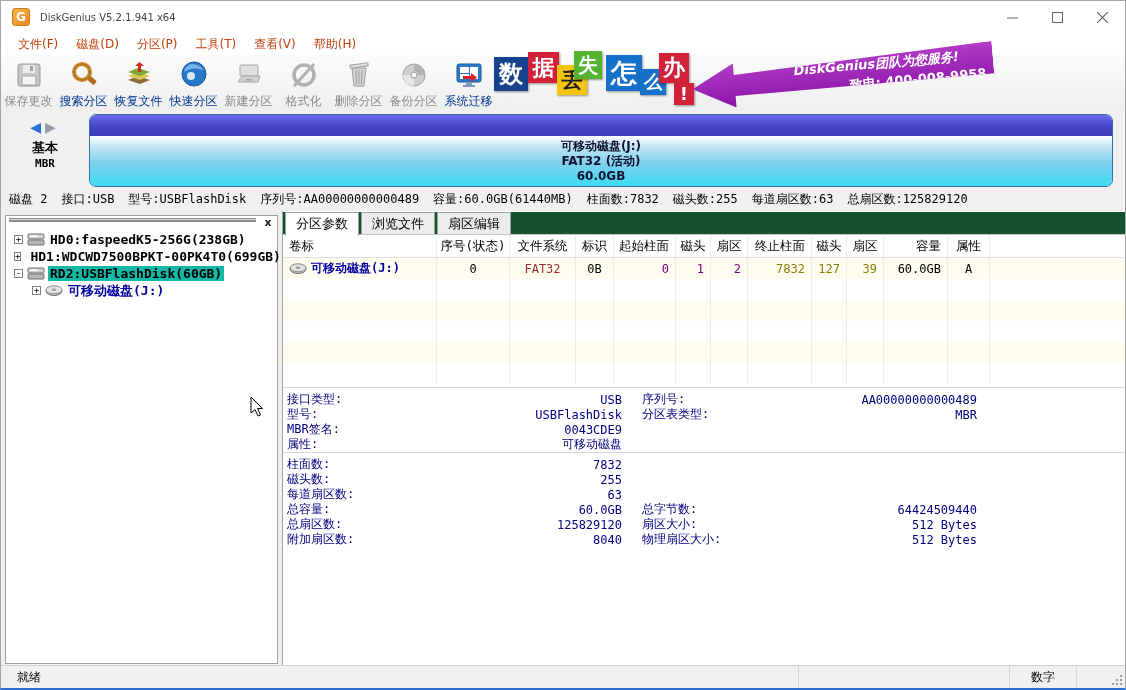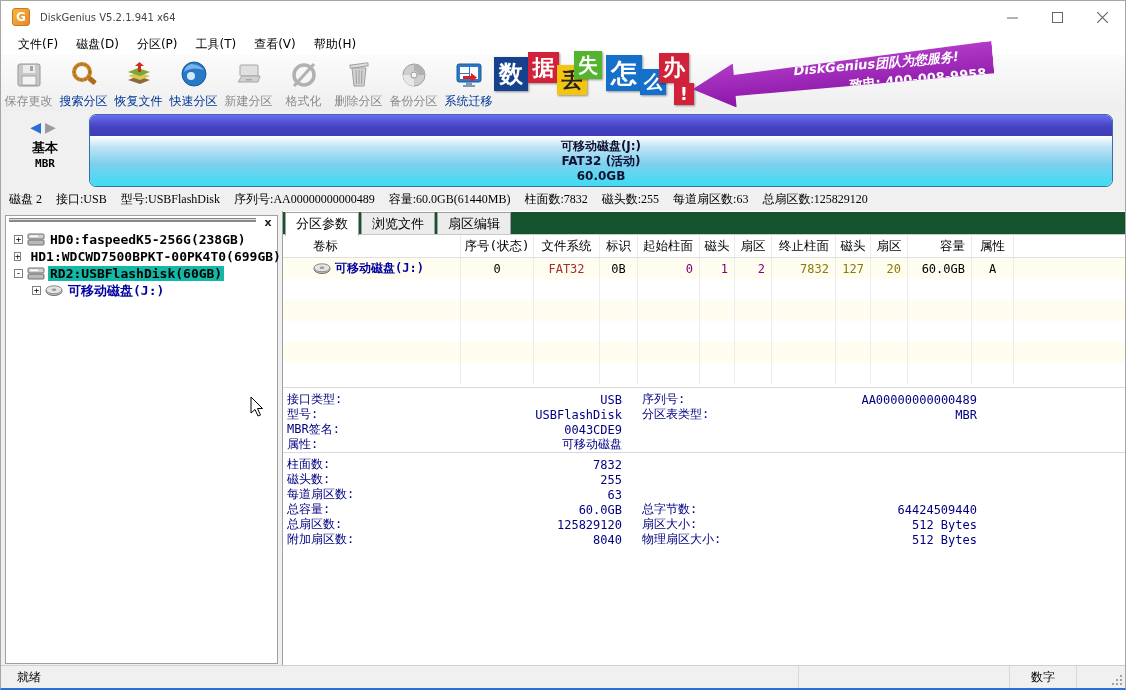--- a/index.html
+++ b/index.html
@@ -10,21 +10,21 @@
   .titlebar{position:absolute;left:0;top:0;right:0;height:32px;background:#ffffff;display:flex;align-items:center;}
   .app-logo{width:18px;height:18px;margin:0 10px 0 11px;border-radius:3px;
             background:linear-gradient(135deg,#f6b73c,#e8872a);display:flex;align-items:center;justify-content:center;
             color:#fff;font-weight:bold;font-size:12px;line-height:1;border:1px solid #c87a1e;box-sizing:border-box;}
   .title-text{color:#444;font-size:10px;}
   .win-btns{margin-left:auto;display:flex;height:32px;}
   .win-btn{width:45px;height:32px;display:flex;align-items:center;justify-content:center;color:#666;font-size:13px;}
   .win-btn svg{display:block;}
   
   .menubar{position:absolute;left:0;top:32px;right:0;height:22px;background:#fff;display:flex;align-items:center;padding-left:8px;}
-  .menu-item{padding:2px 9px;color:#000000;}
+  .menu-item{padding:2px 9px;color:#c2410c;}
   
   .toolbar{position:absolute;left:0;top:54px;right:0;height:56px;background:linear-gradient(#fbfbfb,#eeeeee);
            border-bottom:1px solid #d5d5d5;display:flex;}
   .tool-btn{width:55px;display:flex;flex-direction:column;align-items:center;justify-content:flex-start;padding-top:4px;}
   .tool-ico{width:32px;height:32px;display:flex;align-items:center;justify-content:center;}
   .tool-lbl{font-size:12px;margin-top:2px;white-space:nowrap;}
   .tool-btn.on .tool-lbl{color:#003595;}
   .tool-btn.off .tool-lbl{color:#8a8a8a;}
   .tool-btn.off .tool-ico{filter:grayscale(1) opacity(.75);}
   
@@ -48,21 +48,21 @@
   .ov-mbr{font-family:"DejaVu Sans Mono",monospace;font-size:11px;font-weight:bold;}
   .diskbar{position:absolute;left:88px;top:3px;width:1022px;height:71px;border:1px solid #3a6ea5;border-radius:7px;
            overflow:hidden;display:flex;flex-direction:column;}
   .diskbar .strip{height:21px;background:linear-gradient(#6b6bee,#4444c4 55%,#3d3db8);}
   .diskbar .part{flex:1;background:linear-gradient(180deg,#ffffff 0%,#bfe4f5 22%,#7fd0ee 55%,#3edcf2 100%);
                  display:flex;flex-direction:column;align-items:center;justify-content:center;color:#101030;font-weight:bold;}
   .diskbar .part div{line-height:15px;}
   
   .infoline{position:absolute;left:0;top:187px;right:0;height:23px;background:#f0f0f0;border-bottom:1px solid #cccccc;
             display:flex;align-items:center;padding-left:8px;font-family:"DejaVu Sans Mono",monospace;font-size:12px;}
-  .infoline span{margin-right:14px;white-space:nowrap;font-family:Liberation Serif, serif;}
+  .infoline span{margin-right:14px;white-space:nowrap;}
   
   .main{position:absolute;left:0;top:210px;right:0;bottom:22px;background:#f0f0f0;}
   .treepanel{position:absolute;left:4px;top:4px;width:273px;bottom:2px;background:#fff;border:1px solid #a0a0a0;box-sizing:border-box;}
   .tp-head{height:13px;display:flex;align-items:center;padding:0 3px;}
   .tp-grip{flex:1;height:6px;border-top:1px solid #8a8a8a;border-bottom:1px solid #fff;
            box-shadow:0 2px 0 #8a8a8a inset;margin-right:6px;border-top:2px groove #dcdcdc;}
   .tp-close{width:12px;height:12px;display:flex;align-items:center;justify-content:center;font-weight:bold;
             font-size:11px;color:#222;line-height:1;}
   .tree{padding-top:2px;font-family:"DejaVu Sans Mono",monospace;font-weight:bold;font-size:13px;}
   .tnode{display:flex;align-items:center;height:17px;white-space:nowrap;}
@@ -73,21 +73,21 @@
   .tnode .drive-ico{margin-right:3px;display:block;}
   .tnode.child .lbl{color:#0000a0;}
   .ind1{padding-left:8px;} .ind2{padding-left:26px;}
   
   .rightpanel{position:absolute;left:281px;top:0;right:0;bottom:0;background:#fff;border-left:1px solid #a0a0a0;}
   .tabs{position:absolute;left:0;top:1px;height:22px;display:flex;align-items:center;padding-left:2px;background:#14532d;right:0;border-bottom:1px solid #c8c8c8;}
   .tab{height:21px;padding:0 10px;display:flex;align-items:center;border:1px solid #a0a0a0;border-bottom:none;
        background:#ececec;margin-right:2px;font-size:13px;}
   .tab.active{background:#fff;height:22px;margin-bottom:-1px;border-bottom:1px solid #fff;}
   .ptable{position:absolute;left:0;top:24px;right:0;}
-  .prow{display:grid;grid-template-columns:154px 73px 66px 38px 62px 35px 37px 64px 35px 37px 64px 42px auto;padding-left:24px;}
+  .prow{display:grid;grid-template-columns:154px 73px 66px 38px 62px 35px 37px 64px 35px 37px 64px 42px auto;}
   .phead{height:22px;border-bottom:1px solid #e0e0e0;}
   .phead .cell{font-size:12.5px;color:#000;}
   .cell{display:flex;align-items:center;border-right:1px solid #ececec;padding:0 6px;box-sizing:border-box;
         font-family:"DejaVu Sans Mono",monospace;font-size:12px;white-space:nowrap;overflow:hidden;}
   .cell.l{justify-content:flex-start;} .cell.c{justify-content:center;} .cell.r{justify-content:flex-end;}
   .cell:last-child{border-right:none;}
   .drow{height:21px;} .drow.ivory{background:#fffdf0;}
   .vol{color:#0000a0;font-weight:bold;display:flex;align-items:center;}
   .c-maroon{color:#a03030;} .c-purple{color:#800080;} .c-olive{color:#8a7a00;}
   .divline{position:absolute;left:0;right:0;height:2px;border-top:1px solid #d8d8d8;border-bottom:1px solid #ffffff;}
@@ -369,21 +369,21 @@
             <span>可移动磁盘(J:)</span>
           </div>
           <div class="cell c">0</div>
           <div class="cell c c-maroon">FAT32</div>
           <div class="cell c">0B</div>
           <div class="cell r c-purple">0</div>
           <div class="cell r c-purple">1</div>
           <div class="cell r c-purple">2</div>
           <div class="cell r c-olive">7832</div>
           <div class="cell r c-olive">127</div>
-          <div class="cell r c-olive">20</div>
+          <div class="cell r c-olive">39</div>
           <div class="cell r">60.0GB</div>
           <div class="cell c">A</div>
           <div class="cell"></div>
         </div>
         <div class="prow drow">
             <div class="cell"></div>
             <div class="cell"></div>
             <div class="cell"></div>
             <div class="cell"></div>
             <div class="cell"></div>

